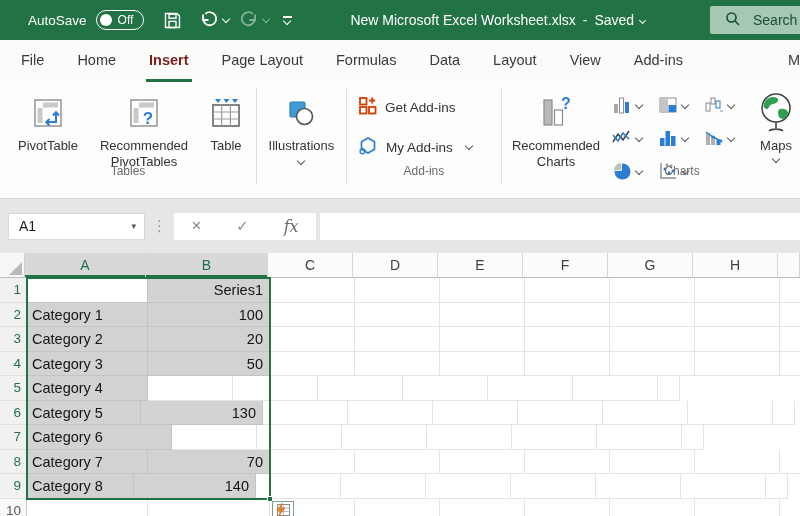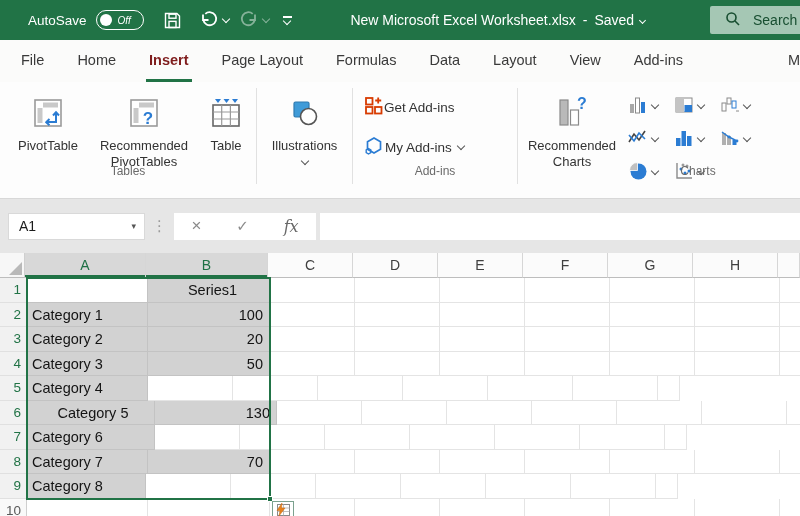--- a/index.html
+++ b/index.html
@@ -6,21 +6,21 @@
   html,body { width:800px; height:516px; overflow:hidden; }
   body { font-family:"Liberation Sans","DejaVu Sans",sans-serif; background:#fff; }
   .app { position:relative; width:800px; height:516px; overflow:hidden; background:#fff; }
 
   
   .titlebar { position:absolute; top:0; left:0; width:800px; height:40px; background:#217346; display:flex; align-items:center; padding-left:28px; color:#fff; }
   .autosave { display:flex; align-items:center; gap:9px; }
   .autosave-label { font-size:13.5px; color:#fff; }
   .toggle { width:48px; height:20px; border:1.5px solid #fff; border-radius:11px; display:flex; align-items:center; padding:0 3px; gap:6px; cursor:default; }
   .toggle-knob { width:12px; height:12px; border-radius:50%; background:#fff; }
-  .toggle-state { font-size:10px; color:#fff;font-style:italic; }
+  .toggle-state { font-size:12px; color:#fff; }
   .tb-icon { display:flex; align-items:center; justify-content:center; }
   .tb-save { margin-left:18px; }
   .tb-undo { margin-left:16px; }
   .tb-redo { margin-left:10px; opacity:.45; }
   .chev { width:6px; height:6px; border-right:1.4px solid #fff; border-bottom:1.4px solid #fff; transform:rotate(45deg); display:inline-block; }
   .chev-dark { border-color:#555; }
   .tb-chev { margin-left:4px; margin-top:-3px; }
   .qat { margin-left:14px; display:flex; flex-direction:column; align-items:center; gap:2px; }
   .qat-line { width:9px; height:1.5px; background:#fff; }
   .title-wrap { flex:1; display:flex; align-items:center; justify-content:center; gap:7px; font-size:14px; white-space:nowrap; overflow:hidden; margin-right:96px; }
@@ -40,21 +40,21 @@
   .grouplabel { position:absolute; bottom:20px; left:0; right:0; text-align:center; font-size:12px; color:#6a6a6a; }
   .g-tables { width:256px; padding:4px 2px 0 6px; }
   .g-illus { width:95px; justify-content:center; padding-top:4px; }
   .g-addins { width:164px; padding:6px 0 0 10px; flex-direction:column; align-items:flex-start; }
   .g-charts { flex:1; padding:4px 0 0 4px; }
   .bigbtn { display:flex; flex-direction:column; align-items:center; padding-top:4px; cursor:default; }
   .bigbtn .bicon { height:46px; display:flex; align-items:center; justify-content:center; }
   .blabel { font-size:13px; color:#333; text-align:center; line-height:16px; margin-top:2px; }
   .bb-pivot { width:84px; } .bb-recpivot { width:108px; } .bb-table { width:56px; }
   .bb-illus { width:88px; } .bb-reccharts { width:100px; } .bb-maps { width:48px; margin-left:2px; }
-  .medbtn { display:flex; align-items:center; font-size:13.5px; color:#333; height:30px; cursor:default; }
+  .medbtn { display:flex; align-items:center; gap:7px; font-size:13.5px; color:#333; height:30px; cursor:default; }
   .mb-get { margin-top:4px; } .mb-my { margin-top:10px; }
   .chartgrid { display:grid; grid-template-columns:repeat(3,46px); grid-auto-rows:33px; margin-top:2px; margin-left:6px; }
   .cbtn { display:flex; align-items:center; gap:4px; cursor:default; }
 
   
   .fbar { position:absolute; top:199px; left:0; width:800px; height:54px; background:#e6e6e6; display:flex; align-items:center; padding-left:8px; }
   .namebox { width:137px; height:27px; background:#fff; border:1px solid #d9d9d9; display:flex; align-items:center; font-size:14px; color:#1b1b1b; padding-left:10px; }
   .namebox .nb-arrow { margin-left:auto; margin-right:8px; font-size:9px; color:#555; }
   .fdots { color:#9b9b9b; font-size:15px; margin:0 7px; letter-spacing:0; }
   .fops { width:142px; height:27px; background:#fff; display:flex; align-items:center; justify-content:space-around; }
@@ -68,21 +68,21 @@
   .corner { width:27px; height:25px; background:#f7f7f7; border-right:1px solid #cfcfcf; border-bottom:1px solid #bdbdbd; position:relative; }
   .corner-tri { position:absolute; right:2px; bottom:2px; width:0; height:0; border-left:13px solid transparent; border-bottom:13px solid #b9b9b9; }
   .colhead { height:25px; text-align:center; line-height:25px; font-size:14px; color:#3f3f3f; background:#fbfbfb; border-right:1px solid #d6d6d6; border-bottom:1px solid #bdbdbd; flex:0 0 auto; }
   .colhead.sel { background:#d8d8d8; color:#1e7145; box-shadow:inset 0 -2px 0 #217346; }
   .gridrow { display:flex; height:24.5px; }
   .rowhead { width:27px; flex:0 0 27px; text-align:right; padding-right:5px; font-size:13.5px; line-height:24.5px; color:#595959; background:#f9f9f9; border-right:1px solid #cfcfcf; border-bottom:1px solid #e0e0e0; }
   .rowhead.sel { color:#217346; background:#f1f1f1; }
   .cell { flex:0 0 auto; font-size:14.5px; line-height:24px; color:#141414; border-right:1px solid #e4e4e4; border-bottom:1px solid #e4e4e4; white-space:nowrap; overflow:hidden; background:#fff; }
   .cell.c0 { padding-left:5px; }
   .cell.c1 { text-align:right; padding-right:6px; }
-  .cell.c1.tl { text-align:center; padding-left:14px; }
+  .cell.c1.tl { text-align:right; padding-left:14px; }
   .cell.selcell { background:#d2d2d2; border-color:#c3c3c3; }
   .cell.active { background:#fff; }
   .selbox { position:absolute; left:26px; top:24px; width:245px; height:223px; border:2px solid #217346; pointer-events:none; }
   .fillhandle { position:absolute; right:-4px; bottom:-4px; width:6px; height:6px; background:#217346; border:1px solid #fff; pointer-events:auto; }
   .qa-btn { position:absolute; left:272px; top:248px; width:22px; height:18px; background:#fff; border:1px solid #7ba18e; display:flex; align-items:center; justify-content:center; }
 </style>
 </head>
 <body>
 
 <div class="app">
@@ -312,20 +312,32 @@
               <circle cx="7" cy="8" r="1.5" fill="#2b7cd3"></circle>
               <circle cx="11" cy="12" r="1.5" fill="#2b7cd3"></circle>
               <circle cx="13" cy="5" r="1.5" fill="#9a9a9a"></circle>
               <circle cx="15" cy="10" r="1.5" fill="#2b7cd3"></circle>
               <circle cx="9" cy="4" r="1.5" fill="#9a9a9a"></circle>
             </svg>
           <span class="chev chev-dark"></span>
         </div>
       </div>
 
+      <div class="bigbtn bb-maps">
+        <span class="bicon">
+          <svg width="40" height="44" viewBox="0 0 40 44">
+              <circle cx="20" cy="17" r="14" fill="#fff" stroke="#444" stroke-width="1.6"></circle>
+              <path d="M10 9c3-3 8-4 11-2 2 1.5 1 4-1 5s-6 1-7 4c-0.8 2.5-3 2.5-4.5 1C7 15 8 11 10 9z" fill="#2e9e53"></path>
+              <path d="M24 18c3-1 7 0 8 3 0.8 2.6-1.5 5.5-4 6.5-2.6 1-5-0.5-5.5-3-0.5-2.6-1-5.6 1.5-6.5z" fill="#2e9e53"></path>
+              <path d="M20 31v6M13 40c2-2.5 12-2.5 14 0" fill="none" stroke="#444" stroke-width="1.6"></path>
+            </svg>
+        </span>
+        <span class="blabel">Maps</span>
+        <span class="chev chev-dark" style="margin-top:2px"></span>
+      </div>
 
       <div class="grouplabel" style="left:100px;right:auto;width:160px">Charts</div>
     </div>
   </div>
 
   <div class="fbar">
     <div class="namebox">
       <span>A1</span>
       <span class="nb-arrow">▾</span>
     </div>
@@ -408,33 +420,33 @@
           <div class="cell c2" style="width: 85px;"></div>
           <div class="cell c3" style="width: 85px;"></div>
           <div class="cell c4" style="width: 85px;"></div>
           <div class="cell c5" style="width: 85px;"></div>
           <div class="cell c6" style="width: 85px;"></div>
           <div class="cell c7" style="width: 85px;"></div>
           <div class="cell c8" style="width: 22px;"></div>
         </div>
         <div class="gridrow">
           <div class="rowhead sel">6</div>
-          <div class="cell c0 selcell" style="width: 128px; text-align: center;">Category 5</div>
+          <div class="cell c0 selcell" style="width: 114px;">Category 5</div>
           <div class="cell c1 selcell" style="width: 122px;">130</div>
           <div class="cell c2" style="width: 85px;"></div>
           <div class="cell c3" style="width: 85px;"></div>
           <div class="cell c4" style="width: 85px;"></div>
           <div class="cell c5" style="width: 85px;"></div>
           <div class="cell c6" style="width: 85px;"></div>
           <div class="cell c7" style="width: 85px;"></div>
           <div class="cell c8" style="width: 22px;"></div>
         </div>
         <div class="gridrow">
           <div class="rowhead sel">7</div>
-          <div class="cell c0 selcell" style="width: 128px;">Category 6</div>
+          <div class="cell c0 selcell" style="width: 145px;">Category 6</div>
           <div class="cell c2" style="width: 85px;"></div>
           <div class="cell c3" style="width: 85px;"></div>
           <div class="cell c4" style="width: 85px;"></div>
           <div class="cell c5" style="width: 85px;"></div>
           <div class="cell c6" style="width: 85px;"></div>
           <div class="cell c7" style="width: 85px;"></div>
           <div class="cell c8" style="width: 22px;"></div>
         </div>
         <div class="gridrow">
           <div class="rowhead sel">8</div>
@@ -443,21 +455,22 @@
           <div class="cell c2" style="width: 85px;"></div>
           <div class="cell c3" style="width: 85px;"></div>
           <div class="cell c4" style="width: 85px;"></div>
           <div class="cell c5" style="width: 85px;"></div>
           <div class="cell c6" style="width: 85px;"></div>
           <div class="cell c7" style="width: 85px;"></div>
           <div class="cell c8" style="width: 22px;"></div>
         </div>
         <div class="gridrow">
           <div class="rowhead sel">9</div>
-          <div class="cell c0 selcell" style="width: 119px;">Category 8</div>
+          <div class="cell c0 selcell" style="width: 107px;">Category 8</div>
+          <div class="cell c1 selcell" style="width: 122px;">140</div>
           <div class="cell c2" style="width: 85px;"></div>
           <div class="cell c3" style="width: 85px;"></div>
           <div class="cell c4" style="width: 85px;"></div>
           <div class="cell c5" style="width: 85px;"></div>
           <div class="cell c6" style="width: 85px;"></div>
           <div class="cell c7" style="width: 85px;"></div>
           <div class="cell c8" style="width: 22px;"></div>
         </div>
         <div class="gridrow">
           <div class="rowhead">10</div>

